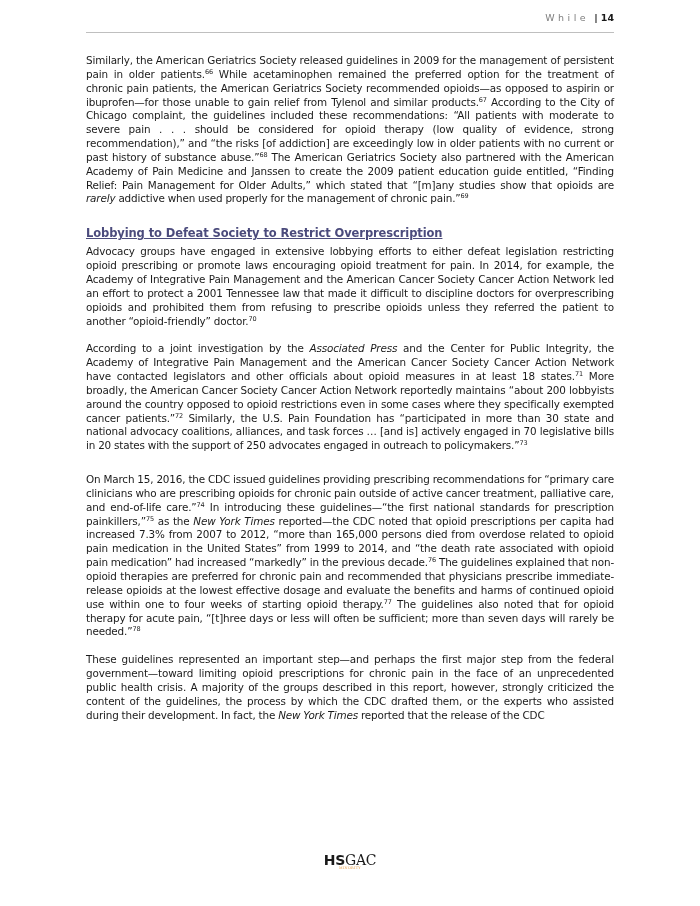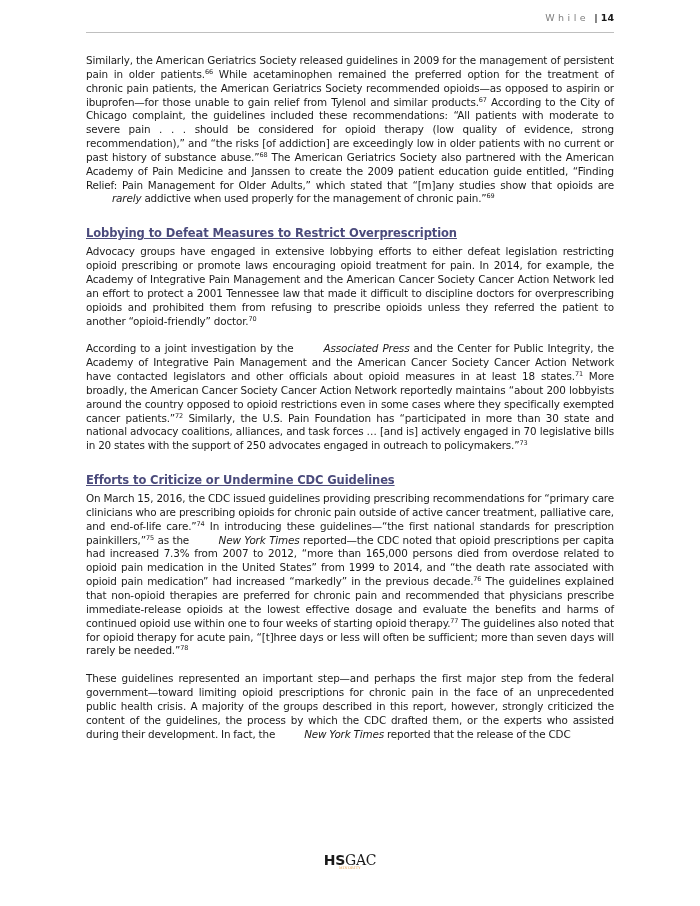--- a/index.html
+++ b/index.html
@@ -11,21 +11,21 @@
     .page-sep { font-weight: bold; color: #1a1a1a; margin-left: 2px; }
     .page-num { font-weight: bold; color: #1a1a1a; }
     .content { position: absolute; top: 40px; left: 86px; width: 528px; }
     p { margin: 0; font-size: 10.4px; line-height: 13.85px; text-align: justify;
         letter-spacing: -0.15px; word-spacing: -0.2px; }
     .gap { height: 14px; }
     .gap-big { height: 20px; }
     h2 { margin: 0 0 4px 0; font-size: 11.5px; font-weight: bold; color: #4b4b7c;
          text-decoration: underline; line-height: 15px; letter-spacing: -0.1px; }
     sup { font-size: 6.5px; vertical-align: super; line-height: 0; }
-    em { font-style: italic; margin-left: 26px; }
+    em { font-style: italic; }
     .footer { position: absolute; top: 852px; left: 0; width: 700px; text-align: center; }
     .logo { font-family: "DejaVu Serif", serif; font-size: 14px; color: #1a1a1a; letter-spacing: -0.3px; }
     .logo-hs { font-family: "DejaVu Sans", sans-serif; font-weight: bold; }
     .logo-sub { display: block; font-size: 3.5px; color: #e8a04a; margin-top: -2px; letter-spacing: 0.3px; }
   </style>
 </head>
 <body>
 
 <div class="page-header">
   <span class="page-word">While</span>
@@ -35,31 +35,30 @@
 
 <div class="content">
 
 
   <div class="gap"></div>
 
   <p><span>Similarly, the American Geriatrics Society released guidelines in 2009 for the management of persistent pain in older patients.</span><sup>66</sup><span> While acetaminophen remained the preferred option for the treatment of chronic pain patients, the American Geriatrics Society recommended opioids—as opposed to aspirin or ibuprofen—for those unable to gain relief from Tylenol and similar products.</span><sup>67</sup><span> According to the City of Chicago complaint, the guidelines included these recommendations: “All patients with moderate to severe pain . . . should be considered for opioid therapy (low quality of evidence, strong recommendation),” and “the risks [of addiction] are exceedingly low in older patients with no current or past history of substance abuse.”</span><sup>68</sup><span> The American Geriatrics Society also partnered with the American Academy of Pain Medicine and Janssen to create the 2009 patient education guide entitled, “Finding Relief: Pain Management for Older Adults,” which stated that “[m]any studies show that opioids are </span><em>rarely</em><span> addictive when used properly for the management of chronic pain.”</span><sup>69</sup></p>
 
   <div class="gap-big"></div>
 
-  <h2>Lobbying to Defeat Measures to Restrict Overprescription</h2>
+  <h2>Lobbying to Defeat Society to Restrict Overprescription</h2>
 
   <p><span>Advocacy groups have engaged in extensive lobbying efforts to either defeat legislation restricting opioid prescribing or promote laws encouraging opioid treatment for pain. In 2014, for example, the Academy of Integrative Pain Management and the American Cancer Society Cancer Action Network led an effort to protect a 2001 Tennessee law that made it difficult to discipline doctors for overprescribing opioids and prohibited them from refusing to prescribe opioids unless they referred the patient to another “opioid-friendly” doctor.</span><sup>70</sup></p>
 
   <div class="gap"></div>
 
   <p><span>According to a joint investigation by the </span><em>Associated Press</em><span> and the Center for Public Integrity, the Academy of Integrative Pain Management and the American Cancer Society Cancer Action Network have contacted legislators and other officials about opioid measures in at least 18 states.</span><sup>71</sup><span> More broadly, the American Cancer Society Cancer Action Network reportedly maintains “about 200 lobbyists around the country opposed to opioid restrictions even in some cases where they specifically exempted cancer patients.”</span><sup>72</sup><span> Similarly, the U.S. Pain Foundation has “participated in more than 30 state and national advocacy coalitions, alliances, and task forces … [and is] actively engaged in 70 legislative bills in 20 states with the support of 250 advocates engaged in outreach to policymakers.”</span><sup>73</sup></p>
 
   <div class="gap-big"></div>
 
-  <h2>Efforts to Criticize or Undermine CDC Guidelines</h2>
 
   <p><span>On March 15, 2016, the CDC issued guidelines providing prescribing recommendations for “primary care clinicians who are prescribing opioids for chronic pain outside of active cancer treatment, palliative care, and end-of-life care.”</span><sup>74</sup><span> In introducing these guidelines—“the first national standards for prescription painkillers,”</span><sup>75</sup><span> as the </span><em>New York Times</em><span> reported—the CDC noted that opioid prescriptions per capita had increased 7.3% from 2007 to 2012, “more than 165,000 persons died from overdose related to opioid pain medication in the United States” from 1999 to 2014, and “the death rate associated with opioid pain medication” had increased “markedly” in the previous decade.</span><sup>76</sup><span> The guidelines explained that non-opioid therapies are preferred for chronic pain and recommended that physicians prescribe immediate-release opioids at the lowest effective dosage and evaluate the benefits and harms of continued opioid use within one to four weeks of starting opioid therapy.</span><sup>77</sup><span> The guidelines also noted that for opioid therapy for acute pain, “[t]hree days or less will often be sufficient; more than seven days will rarely be needed.”</span><sup>78</sup></p>
 
   <div class="gap"></div>
 
   <p><span>These guidelines represented an important step—and perhaps the first major step from the federal government—toward limiting opioid prescriptions for chronic pain in the face of an unprecedented public health crisis. A majority of the groups described in this report, however, strongly criticized the content of the guidelines, the process by which the CDC drafted them, or the experts who assisted during their development. In fact, the </span><em>New York Times</em><span> reported that the release of the CDC</span></p>
 </div>
 
 <div class="footer">
   <div class="logo">

